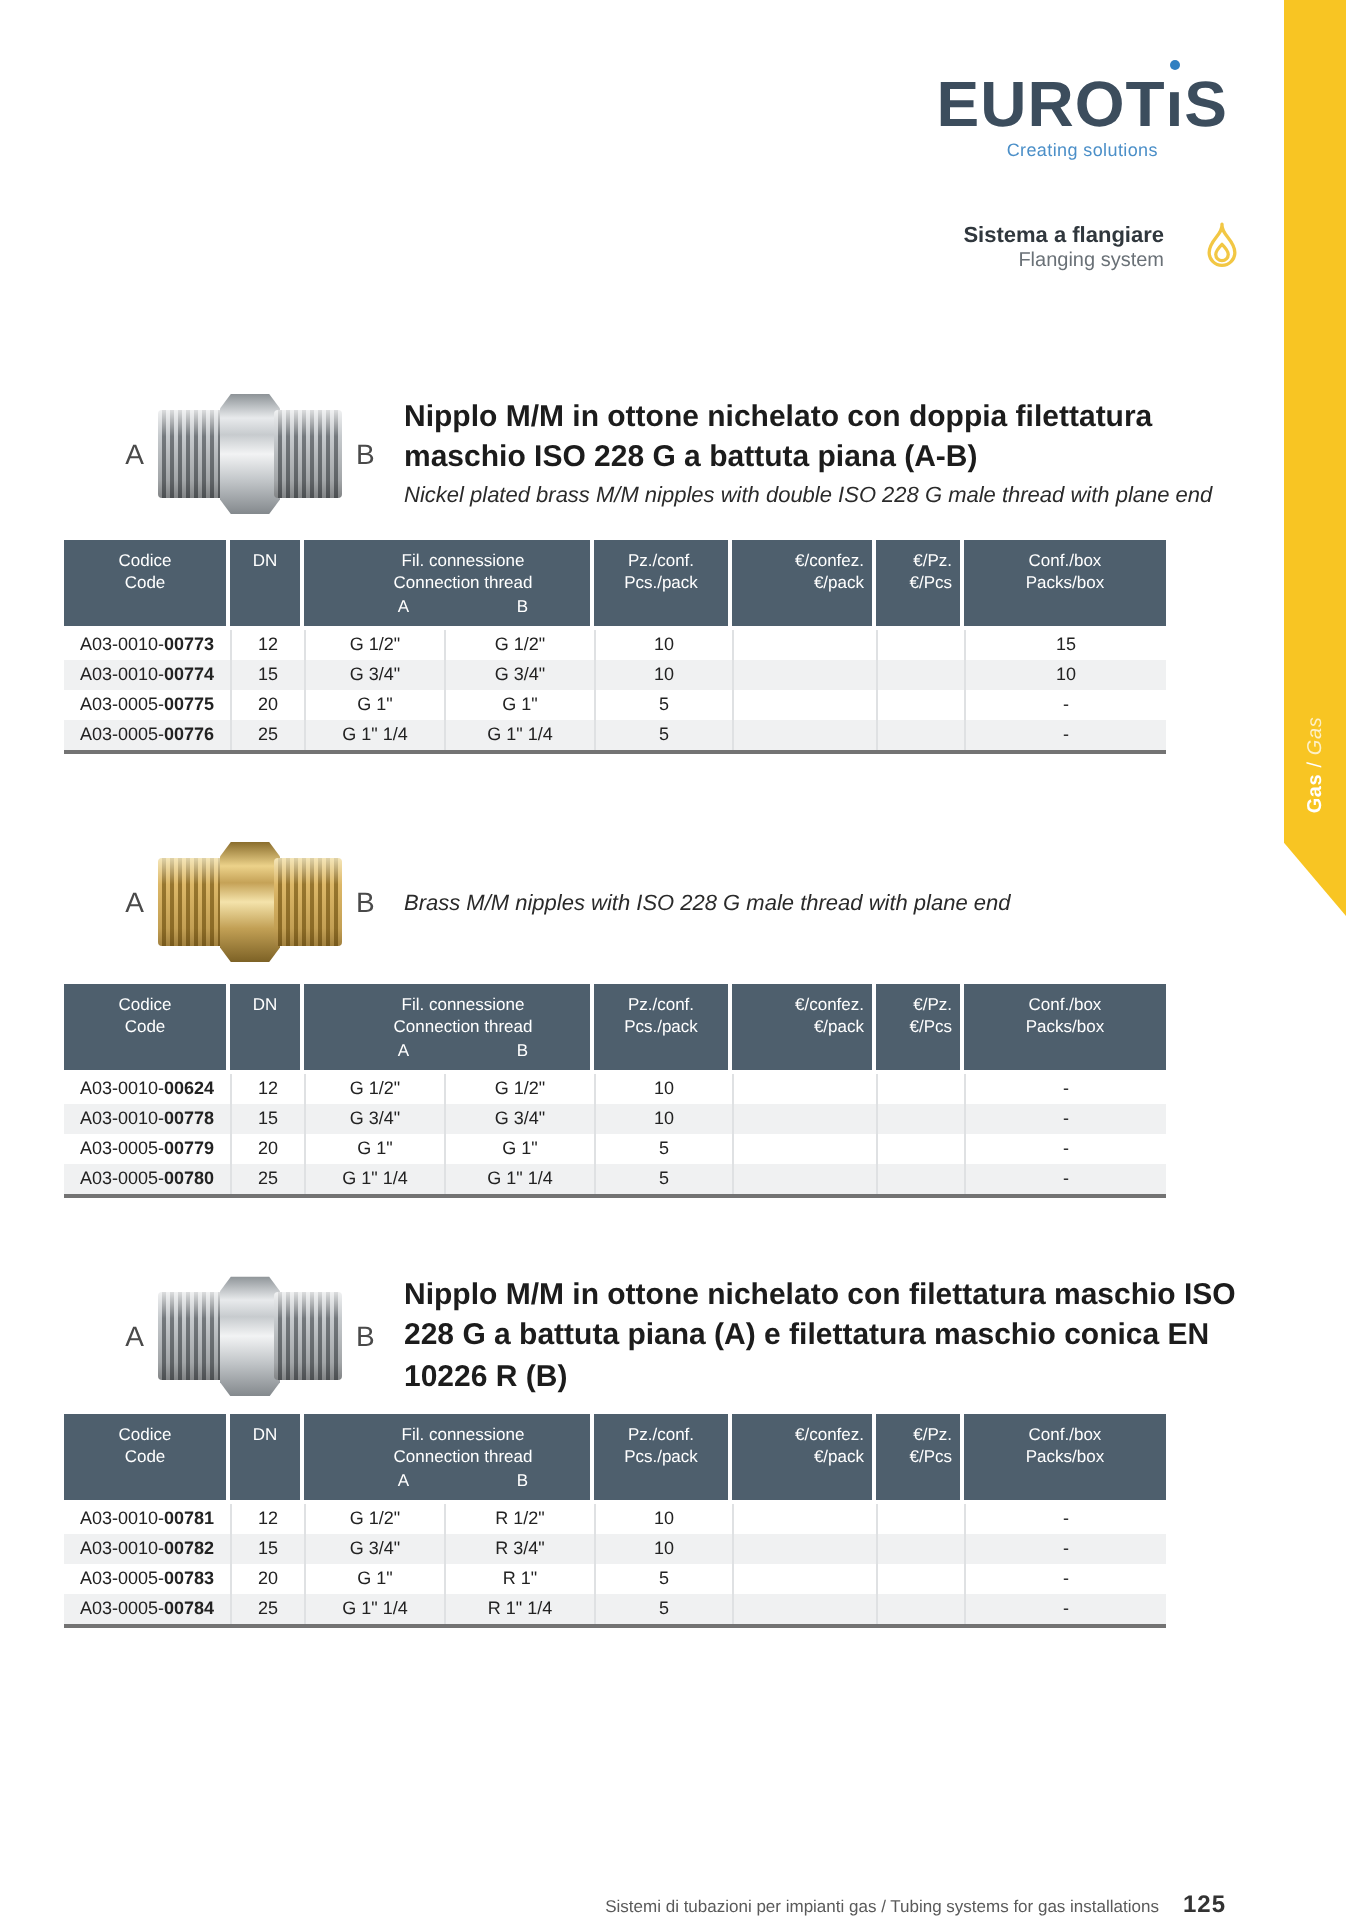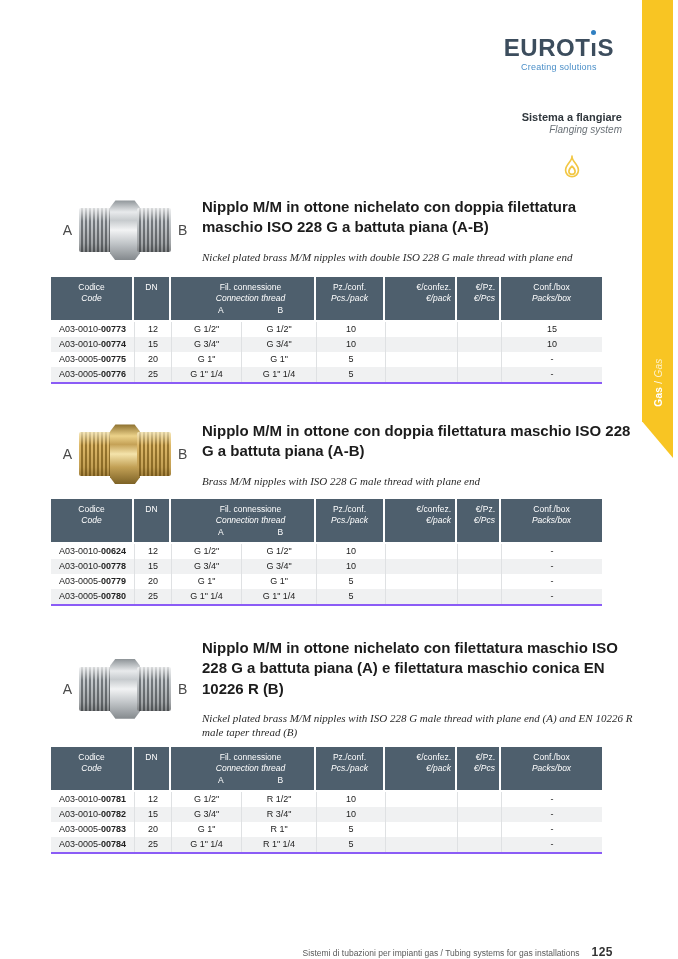--- a/index.html
+++ b/index.html
@@ -8,35 +8,35 @@
     position:relative;
     background:#ffffff;
     font-family:"Liberation Sans","DejaVu Sans",sans-serif;
     color:#222;
     overflow:hidden;
   }
 
   
   .logo-block { position:absolute; top:36px; right:64px; text-align:right; }
   .logo-word {
-    font-size:24px; font-weight:bold; letter-spacing:0.5px;
+    font-size:32px; font-weight:bold; letter-spacing:0.5px;
     color:#3c4d5d; line-height:1;
   }
   .logo-i { position:relative; display:inline-block; }
   .logo-i .dot {
     position:absolute; top:-6px; left:50%; margin-left:-2.5px;
     width:5px; height:5px; border-radius:50%; background:#2f7fc1;
   }
   .logo-tagline { font-size:9px; color:#4b8fc8; margin-top:2px; letter-spacing:0.2px;text-align:center; }
 
   
-  .cat-header { position:absolute; top:110px; right:56px; display:flex; align-items:center; gap:18px;flex-direction:column; }
+  .cat-header { position:absolute; top:110px; right:56px; display:flex; align-items:center; gap:18px; }
   .cat-text { text-align:right; }
   .cat-it { font-size:11px; font-weight:bold; color:#30373d; line-height:1.3; }
-  .cat-en { font-size:10px; font-style:italic; color:#6a7177; line-height:1.2; }
+  .cat-en { font-size:10px; color:#6a7177; line-height:1.2; }
   .flame-icon { width:22px; height:28px; }
 
   
   .side-tab {
     position:absolute; top:0; right:5px; width:31px; height:458px;
     background:#f8c523;
     clip-path:polygon(0 0,100% 0,100% 100%,0 92%);
   }
   .side-tab-label {
     position:absolute; bottom:70px; left:50%;
@@ -77,41 +77,41 @@
     background:
       linear-gradient(180deg, rgba(255,250,220,.7) 0%, rgba(255,255,255,0) 30%, rgba(90,60,0,.2) 80%, rgba(70,45,0,.4) 100%),
       repeating-linear-gradient(90deg,#ddb868 0 2px,#97762f 2px 4px);
   }
   .brass .hexnut {
     background:linear-gradient(180deg,#8a6d2c 0%,#ecd28a 20%,#c5a257 34%,#f4e3ab 50%,#c2a055 72%,#7d6226 100%);
   }
 
   .titles { margin-left:14px; max-width:432px; }
   .title-it { font-size:15px; font-weight:bold; color:#1c1c1c; line-height:1.35; }
-  .title-en { font-size:11px; font-style:italic; color:#2a2a2a; line-height:1.3; margin-top:12px;font-family:Liberation Serif, serif; }
-
-  
-  .ptable { margin-left:51px; width:551px; font-size:9px; }
+  .title-en { font-size:11px; font-style:italic; color:#2a2a2a; line-height:1.3; margin-top:2px; }
+
+  
+  .ptable { margin-left:32px; width:551px; font-size:9px; }
   .t1 { margin-top:13px; } .t2 { margin-top:11px; } .t3 { margin-top:8px; }
   .thead {
     display:grid; grid-template-columns:83px 37px 70px 75px 69px 72px 44px 101px;
     background:transparent; margin-bottom:2px;
   }
   .th {
     background:#4e5f6d; color:#fff; padding:5px 4px 4px; min-height:37px;
     font-size:8.5px; line-height:1.3; text-align:center;
     border-right:2px solid #fff;
   }
   .th:last-child { border-right:none; }
-  .th .en { font-style:italic; display:block; }
+  .th .en { display:block; }
   .th.right { text-align:right; }
   .th.merged { grid-column:3 / 5;padding-left:20px; }
   .ab-row { display:flex; margin-top:1px; }
   .ab-row span { flex:1; text-align:center; }
-  .tbody { border-bottom:2px solid #8b5cf6; }
+  .tbody { border-bottom:2px solid #737373; }
   .tr {
     display:grid; grid-template-columns:83px 37px 70px 75px 69px 72px 44px 101px;
     height:15px; line-height:15px;
   }
   .tr:nth-child(even) { background:#f0f1f2; }
   .td { text-align:center; border-left:1px solid #dfe1e3; overflow:hidden; white-space:nowrap; }
   .td:first-child { border-left:none; }
   .td .bold { font-weight:bold; }
 
   
@@ -224,21 +224,20 @@
     <div class="img-wrap">
       <span class="ab-label">A</span>
       <div class="fitting brass">
         <div class="pipe left"></div>
         <div class="hexnut"></div>
         <div class="pipe right"></div>
       </div>
       <span class="ab-label">B</span>
     </div>
     <div class="titles">
-      <div class="title-it">Nipplo M/M in ottone con doppia filettatura maschio ISO 228 G a battuta piana (A-B)</div>
       <div class="title-en">Brass M/M nipples with ISO 228 G male thread with plane end</div>
     </div>
   </div>
   <div class="ptable t2">
     <div class="thead">
       <div class="th"><span>Codice</span><span class="en">Code</span></div>
       <div class="th"><span>DN</span></div>
       <div class="th merged"><span>Fil. connessione</span><span class="en">Connection thread</span><span class="ab-row">
             <span>A</span>
             <span>B</span>
@@ -299,21 +298,20 @@
       <span class="ab-label">A</span>
       <div class="fitting nickel">
         <div class="pipe left"></div>
         <div class="hexnut"></div>
         <div class="pipe right"></div>
       </div>
       <span class="ab-label">B</span>
     </div>
     <div class="titles">
       <div class="title-it">Nipplo M/M in ottone nichelato con filettatura maschio ISO 228 G a battuta piana (A) e filettatura maschio conica EN 10226 R (B)</div>
-      <div class="title-en">Nickel plated brass M/M nipples with ISO 228 G male thread with plane end (A) and EN 10226 R male taper thread (B)</div>
     </div>
   </div>
   <div class="ptable t3">
     <div class="thead">
       <div class="th"><span>Codice</span><span class="en">Code</span></div>
       <div class="th"><span>DN</span></div>
       <div class="th merged"><span>Fil. connessione</span><span class="en">Connection thread</span><span class="ab-row">
             <span>A</span>
             <span>B</span>
           </span></div>

